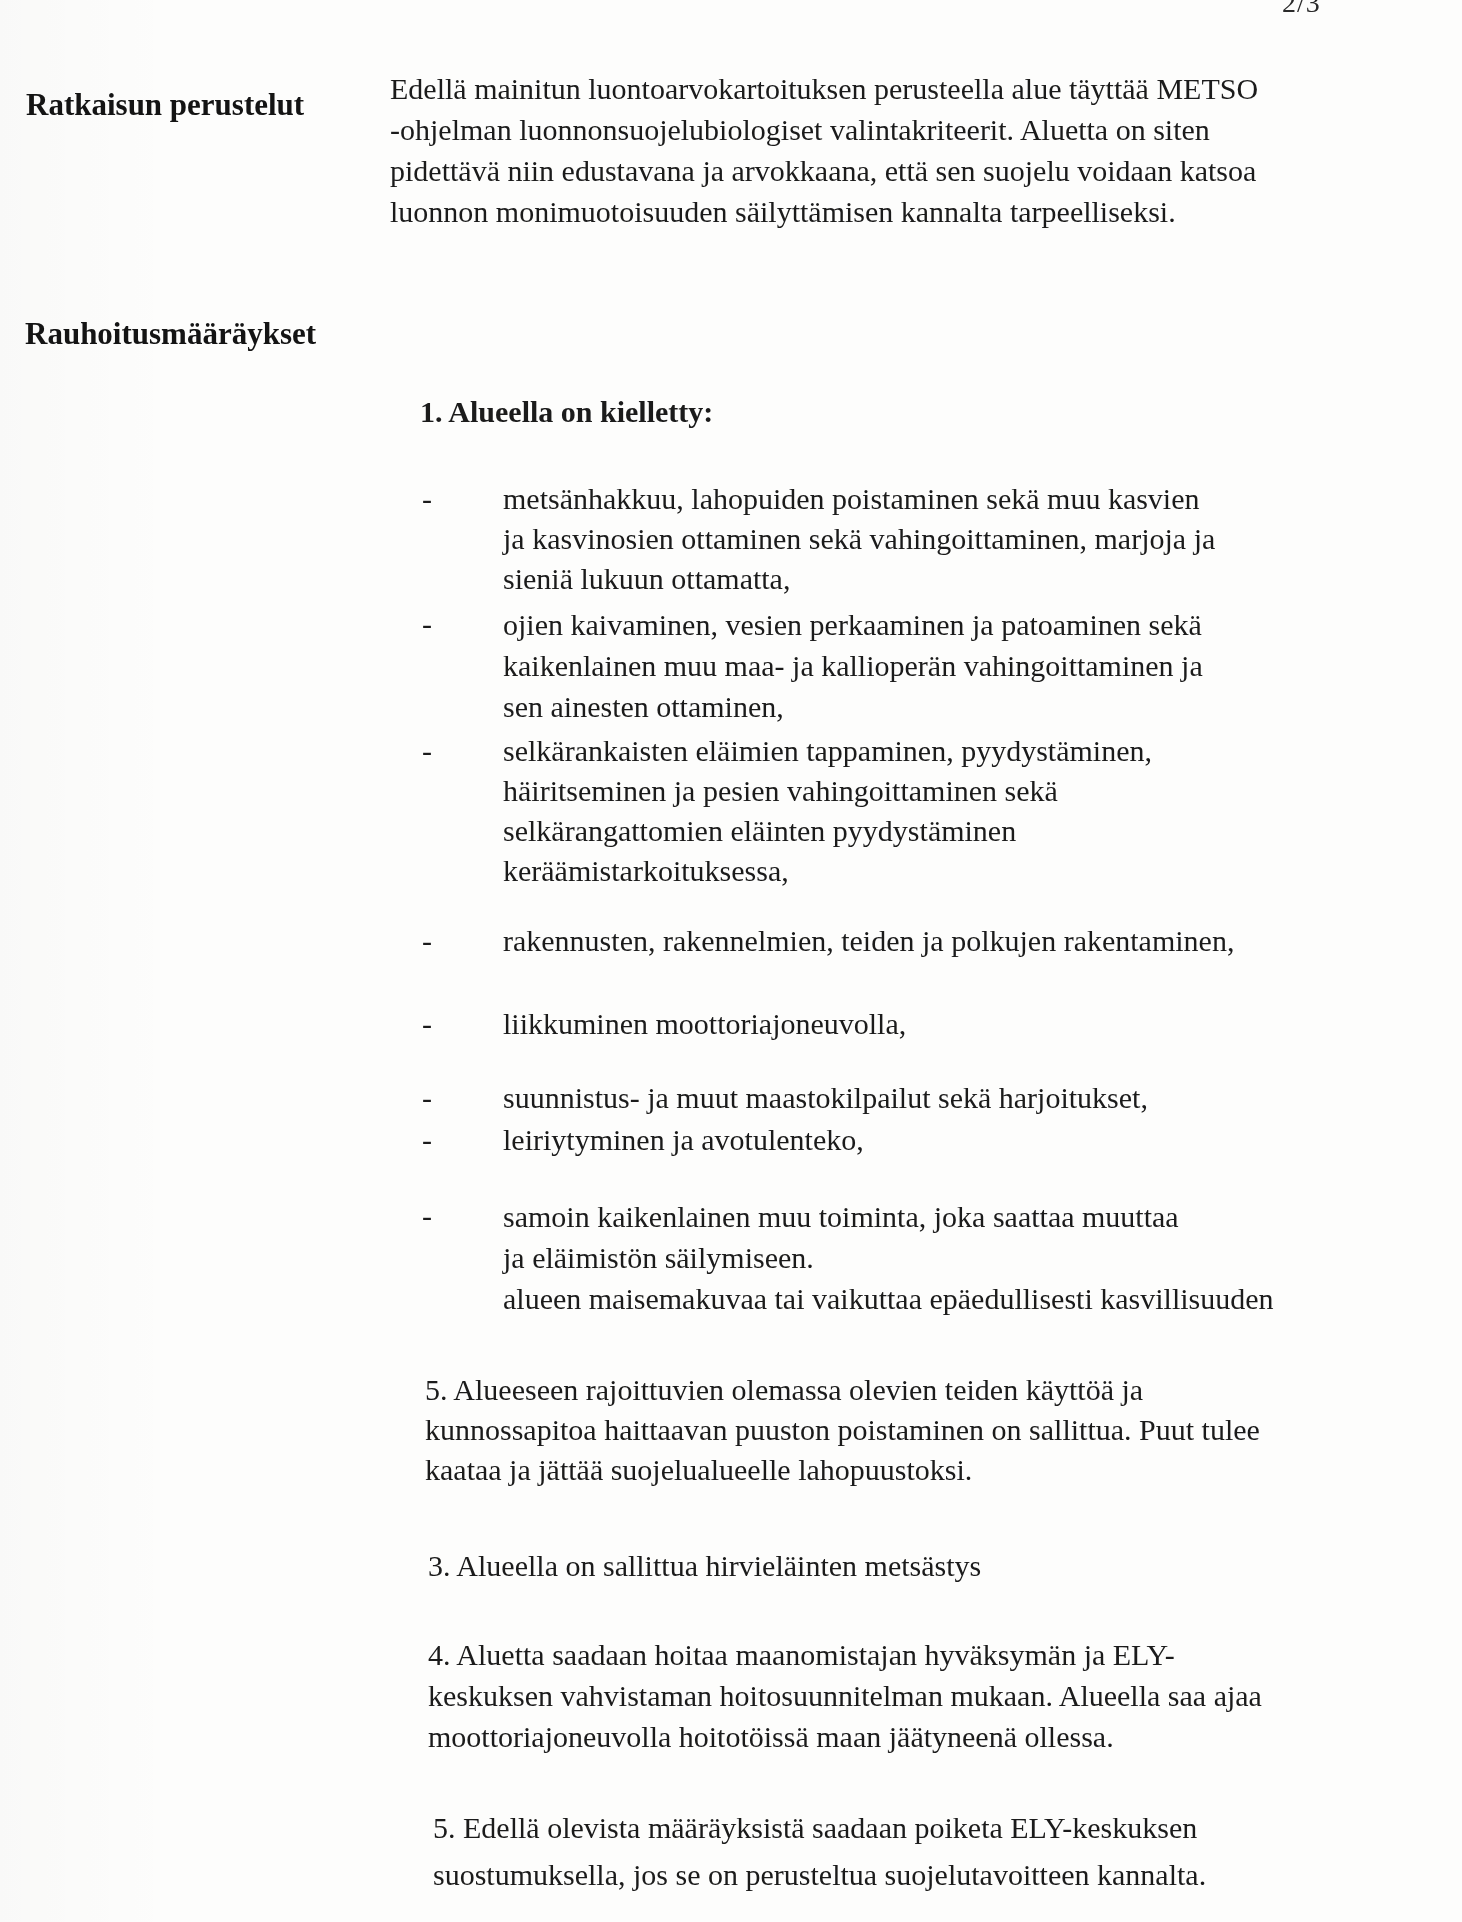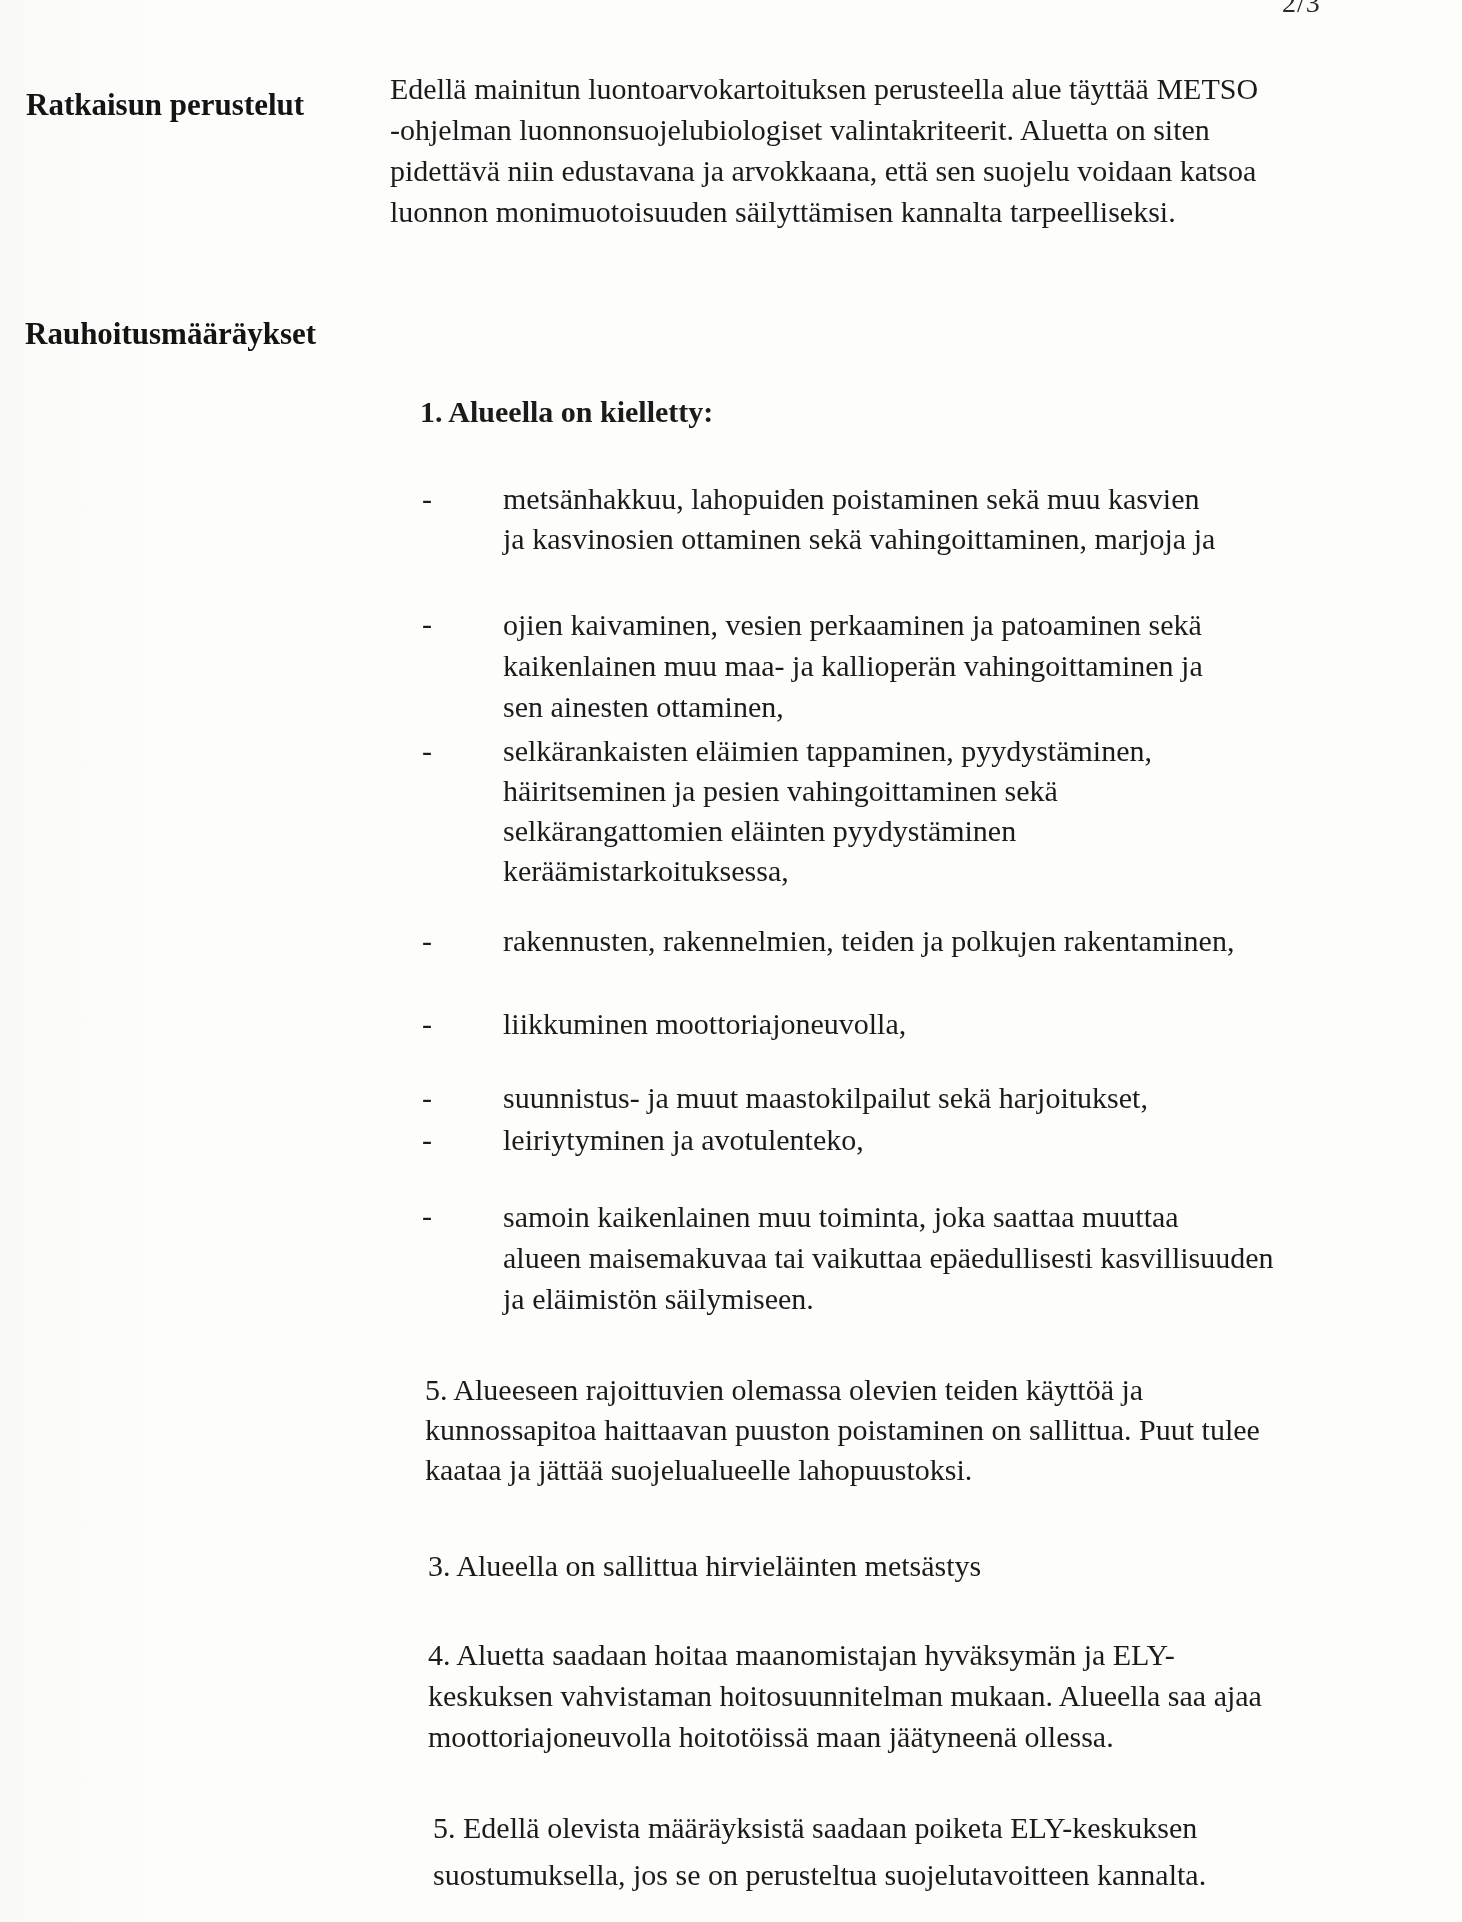--- a/index.html
+++ b/index.html
@@ -83,20 +83,21 @@
 
   <div class="abs margin-heading" style="left:25px; top:317px;">Rauhoitusmääräykset</div>
 
   <div class="abs body-text intro-line" style="left:420px; top:392px;font-weight:bold;">1. Alueella on kielletty:</div>
 
   <div class="bullet-row body-text lh40" style="left:422px; top:479px;">
     <span class="dash">-</span>
     <div class="lines">
         <div>metsänhakkuu, lahopuiden poistaminen sekä muu kasvien</div>
         <div>ja kasvinosien ottaminen sekä vahingoittaminen, marjoja ja</div>
+        <div>sieniä lukuun ottamatta,</div>
       </div>
   </div>
 
   <div class="bullet-row body-text lh41" style="left:422px; top:604px;">
     <span class="dash">-</span>
     <div class="lines">
         <div>ojien kaivaminen, vesien perkaaminen ja patoaminen sekä</div>
         <div>kaikenlainen muu maa- ja kallioperän vahingoittaminen ja</div>
         <div>sen ainesten ottaminen,</div>
       </div>
@@ -137,22 +138,22 @@
     <span class="dash">-</span>
     <div class="lines">
         <div>leiriytyminen ja avotulenteko,</div>
       </div>
   </div>
 
   <div class="bullet-row body-text lh41" style="left:422px; top:1196px;">
     <span class="dash">-</span>
     <div class="lines">
         <div>samoin kaikenlainen muu toiminta, joka saattaa muuttaa</div>
+        <div>ja eläimistön säilymiseen.</div>
         <div>alueen maisemakuvaa tai vaikuttaa epäedullisesti kasvillisuuden</div>
-        <div>ja eläimistön säilymiseen.</div>
       </div>
   </div>
 
   <div class="abs body-text lines lh40" style="left:425px; top:1370px;">
       <div>5. Alueeseen rajoittuvien olemassa olevien teiden käyttöä ja</div>
       <div>kunnossapitoa haittaavan puuston poistaminen on sallittua. Puut tulee</div>
       <div>kaataa ja jättää suojelualueelle lahopuustoksi.</div>
     </div>
 
   <div class="abs body-text lines lh40" style="left:428px; top:1546px;">

